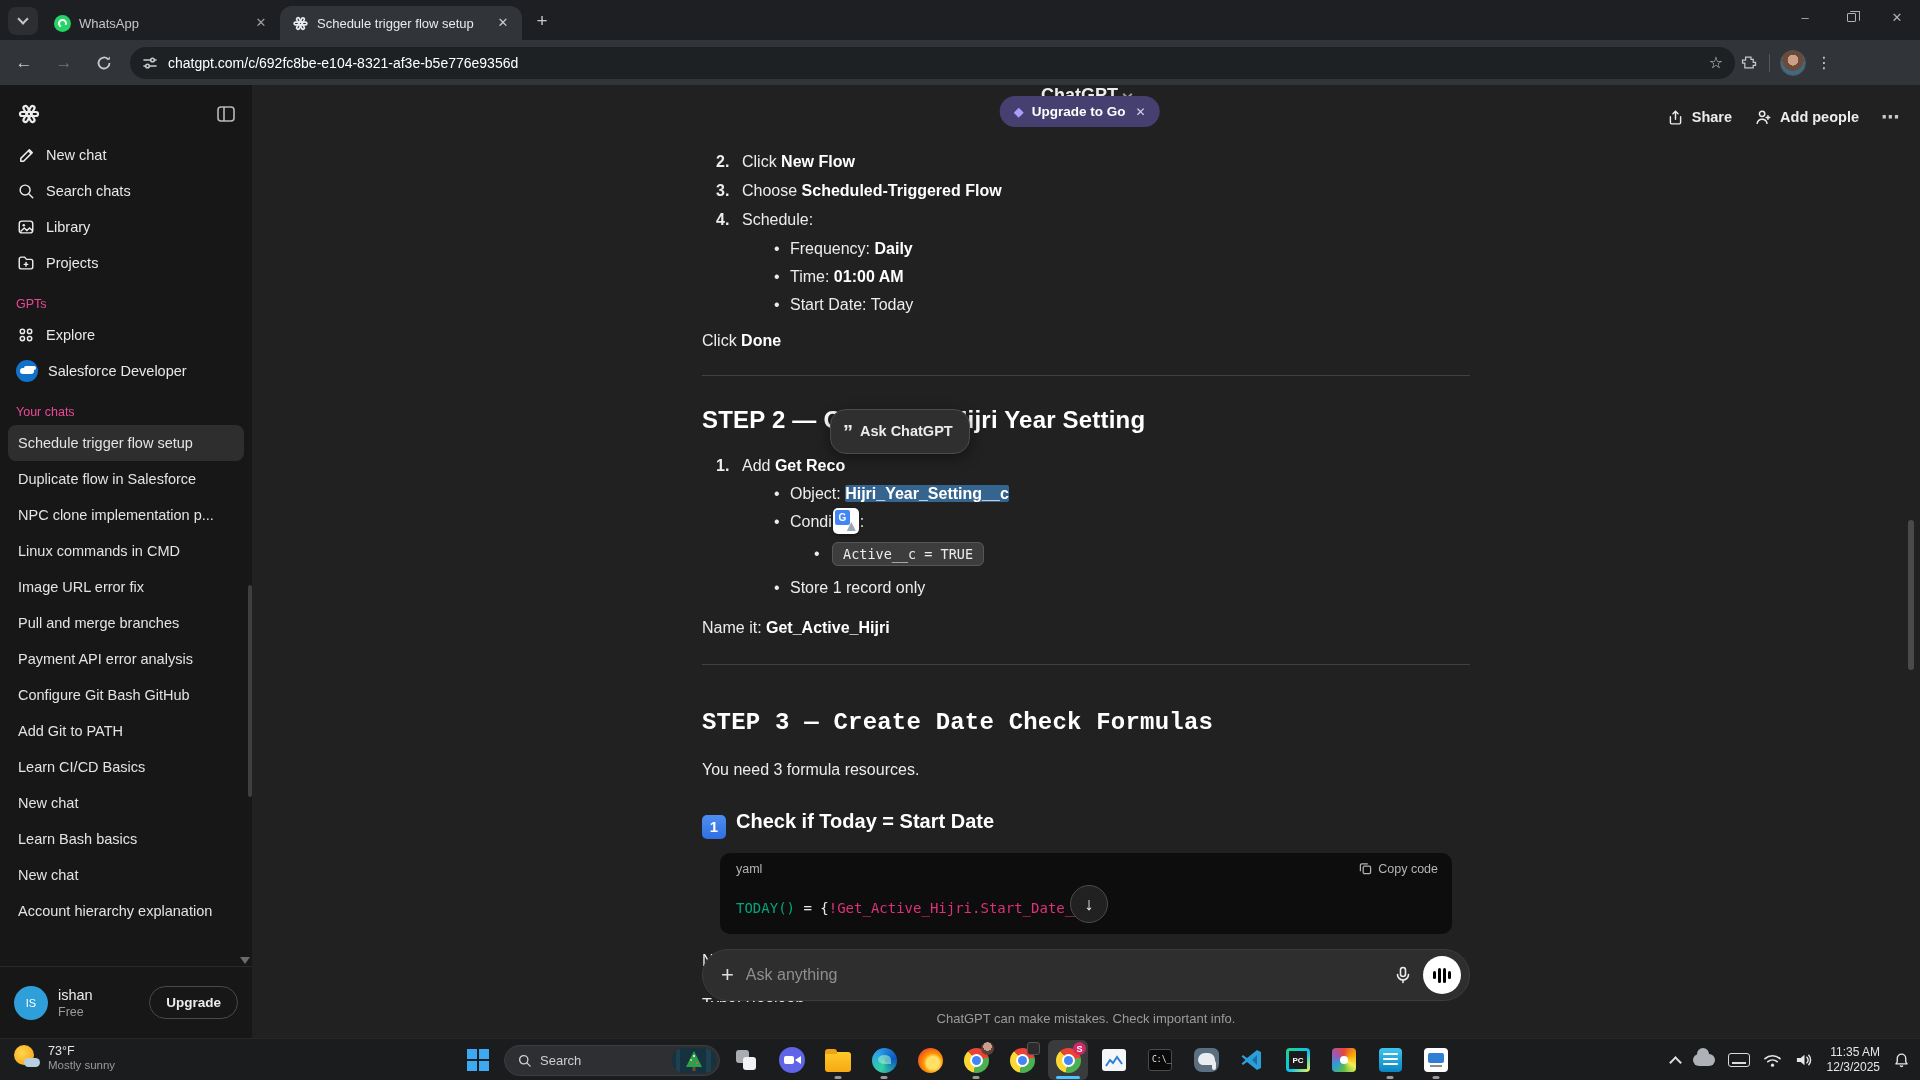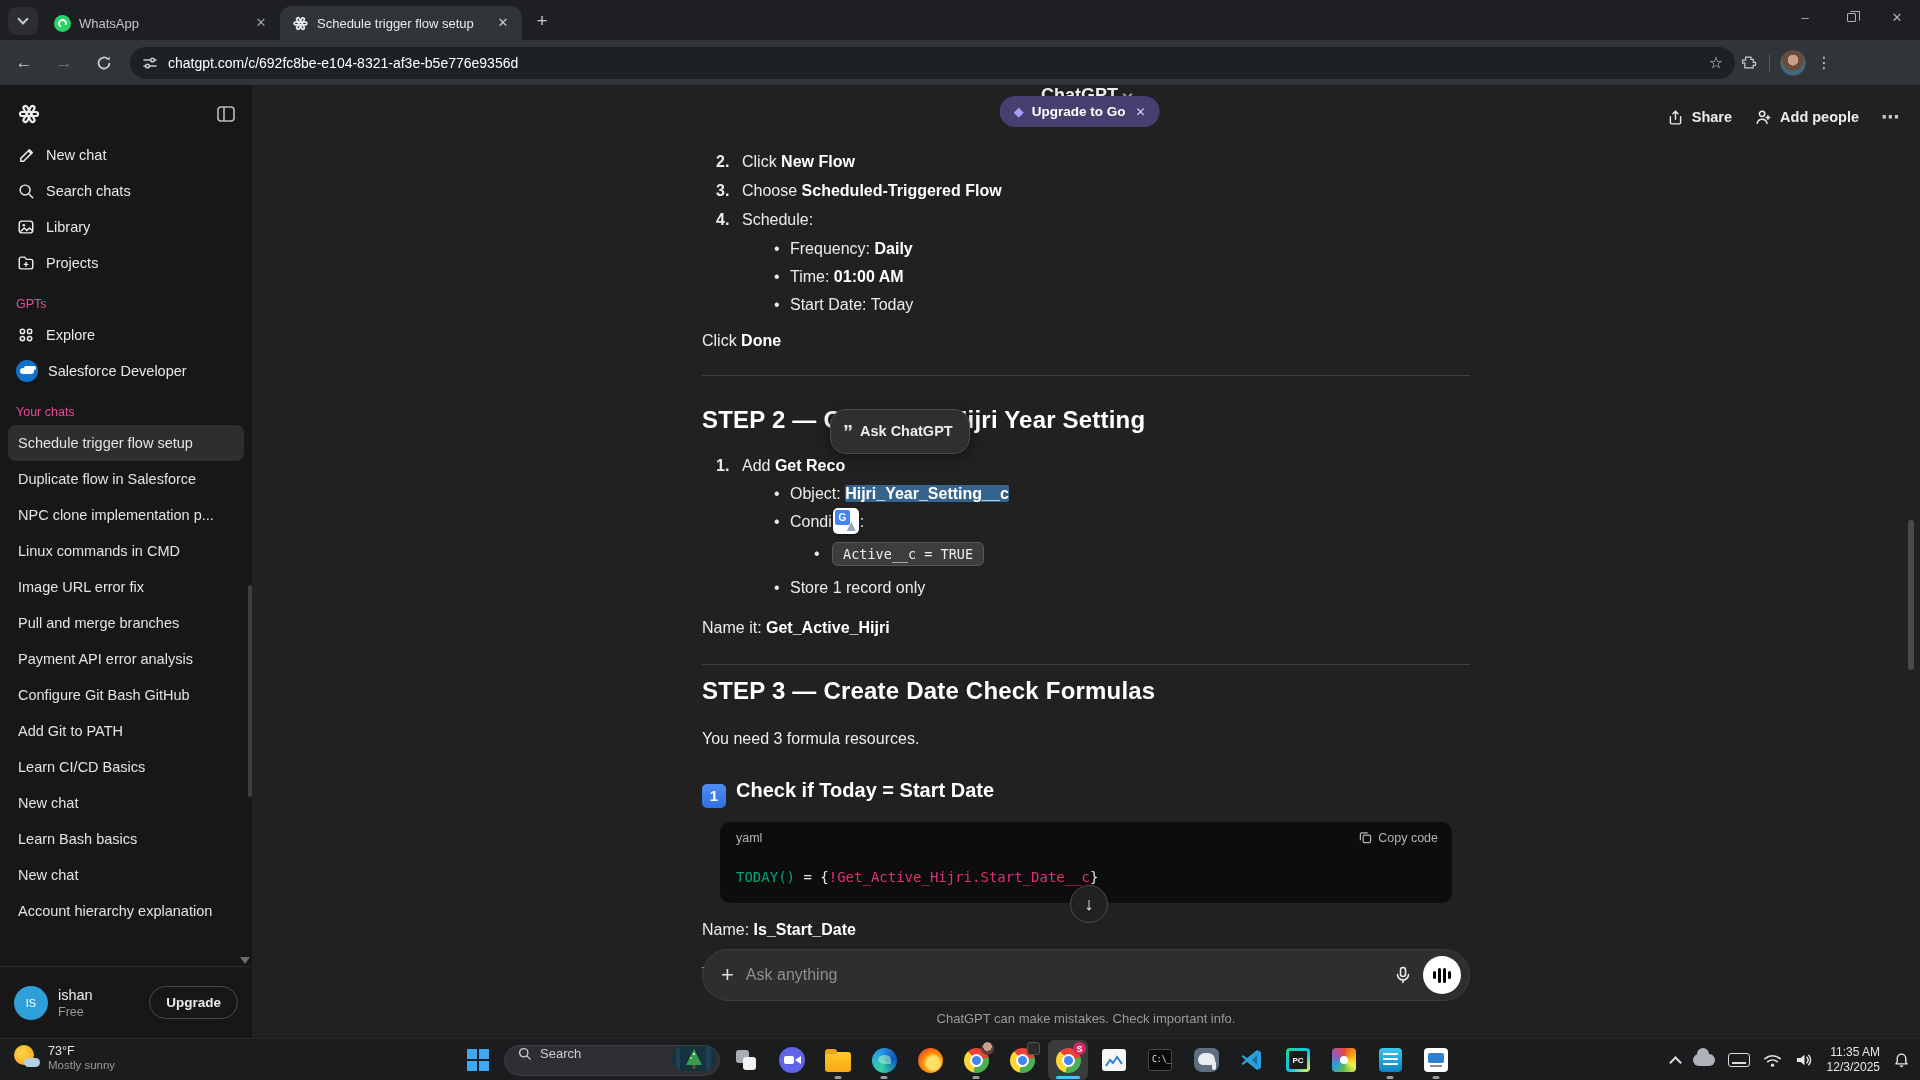--- a/index.html
+++ b/index.html
@@ -129,21 +129,21 @@
   .w-temp { font-size:12.5px; color:#e6e6e6; }
   .w-desc { font-size:11.5px; color:#9a9a9a; margin-top:1px; }
 
   .tb-center { position:absolute; left:458px; top:0; height:42px; display:flex; align-items:center; gap:6px; }
   .tb-slot { width:40px; height:40px; border-radius:6px; display:flex; align-items:center; justify-content:center; position:relative; }
   .tb-slot.active { background:#3a3b3d; }
   .run-dash { position:absolute; bottom:1px; left:50%; transform:translateX(-50%); width:7px; height:3px; border-radius:2px; background:#9a9a9a; }
   .run-dash.blue { width:24px; background:#4cc2ff; }
   .win-logo { width:22px; height:22px; display:grid; grid-template-columns:10px 10px; grid-template-rows:10px 10px; gap:2px; }
   .win-logo span { background:#3ca9f2; }
-  .tb-search { width:216px; height:31px; background:#2e2f32; border:1px solid #3c3d40; border-radius:16px; display:flex; align-items:flex-start; padding:0 3px 0 12px; gap:8px; }
+  .tb-search { width:216px; height:31px; background:#2e2f32; border:1px solid #3c3d40; border-radius:16px; display:flex; align-items:center; padding:0 3px 0 12px; gap:8px; }
   .tb-search-label { color:#cfcfcf; font-size:13px; flex:1; }
   .tree-img { width:44px; height:25px; border-radius:12px; overflow:hidden; flex:none; }
   .sq2 { width:20px; height:20px; position:relative; }
   .sq2::before { content:""; position:absolute; left:0; top:0; width:13px; height:13px; background:#a9adb2; border-radius:3px; }
   .sq2::after { content:""; position:absolute; right:0; bottom:0; width:13px; height:13px; background:#f2f3f4; border-radius:3px; }
   .meet { width:26px; height:26px; border-radius:50%; background:#6065e8; position:relative; }
   .meet::before { content:""; position:absolute; left:5px; top:9px; width:10px; height:8px; background:#fff; border-radius:2px; }
   .meet::after { content:""; position:absolute; right:4px; top:9px; width:0; height:0; border-top:4px solid transparent; border-bottom:4px solid transparent; border-right:6px solid #fff; }
   .folder { width:26px; height:20px; background:linear-gradient(#ffc928,#f7a913); border-radius:3px; position:relative; margin-top:3px; }
   .folder::before { content:""; position:absolute; top:-3px; left:0; width:12px; height:5px; background:#eda313; border-radius:3px 3px 0 0; }
@@ -437,21 +437,21 @@
             <li><span class="code-chip">Active__c = TRUE</span></li>
           </ul>
           <ul class="bul" style="margin-top:6px;">
             <li>Store 1 record only</li>
           </ul>
 
           <p class="para" style="margin-top:12px;"><span>Name it: </span><b>Get_Active_Hijri</b></p>
 
           <div class="hr" style="margin:22px 0 0 0;"></div>
 
-          <h2 class="step" style="margin-top:12px;">STEP 3 — Create Date Check Formulas</h2>
+          <h2 class="step" style="margin-top:44px;font-family:Liberation Mono, monospace;">STEP 3 — Create Date Check Formulas</h2>
           <p class="para" style="margin-top:20px;">You need 3 formula resources.</p>
 
           <h3 class="sub" style="margin-top:26px;"><span class="badge1">1</span><span>Check if Today = Start Date</span></h3>
 
           <div class="codeblock" style="margin-top:14px;">
             <div class="cb-head">
               <span class="cb-lang">yaml</span>
               <span class="cb-copy">
                 <svg width="13" height="13" viewBox="0 0 14 14">
                     <rect x="4.5" y="4.5" width="8" height="8" rx="1.5" fill="none" stroke="#b4b4b4" stroke-width="1.3"></rect>

